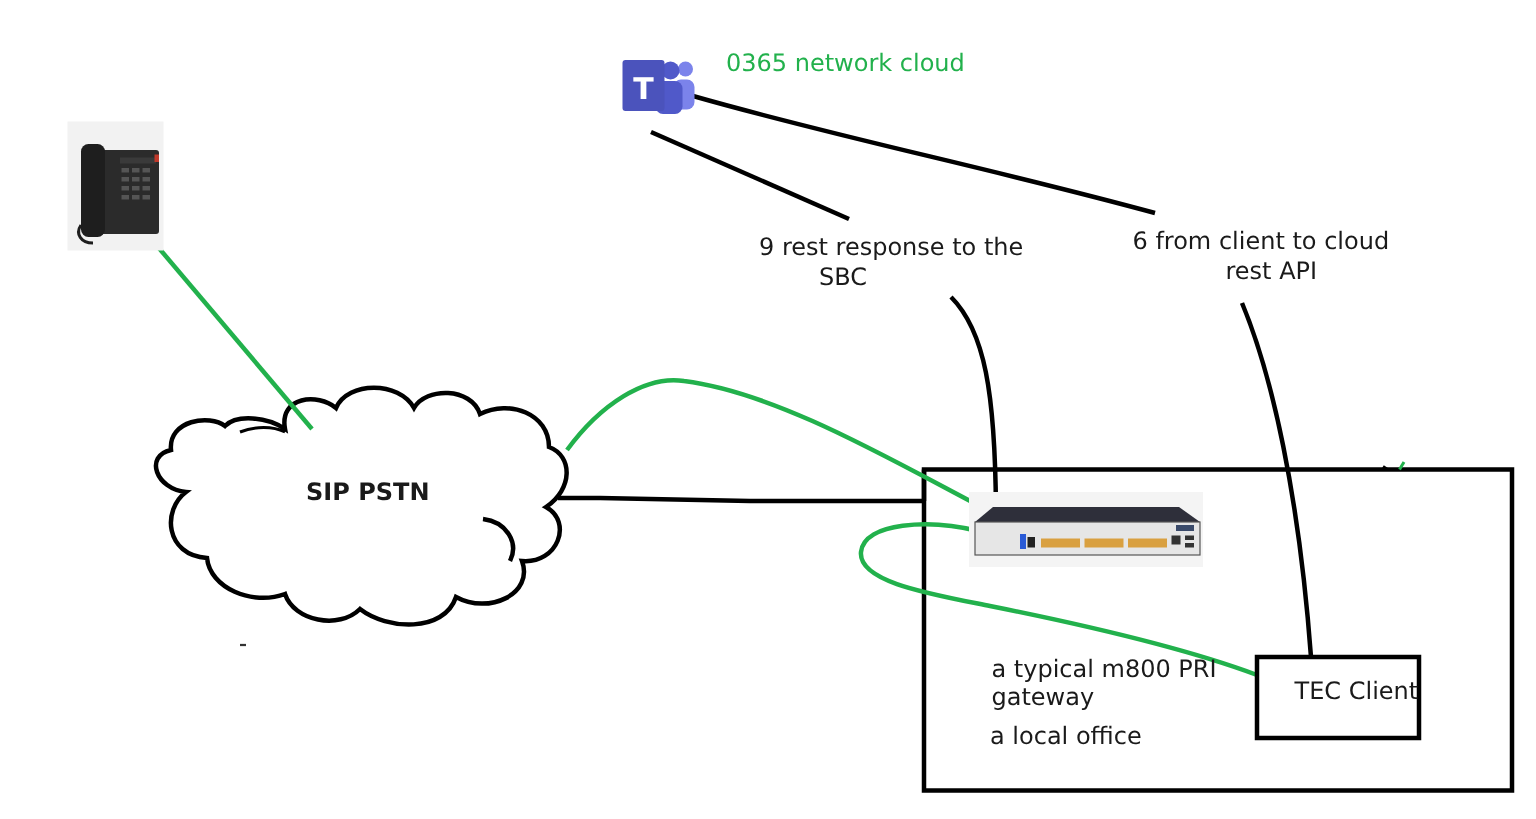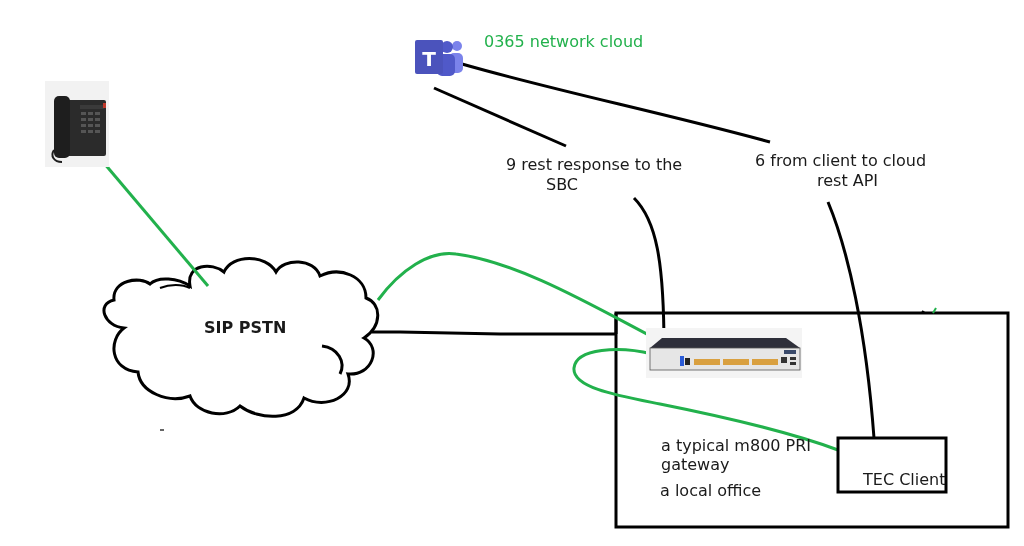--- a/index.html
+++ b/index.html
@@ -113,13 +113,13 @@
 <div class="lbl" style="left:755px; top:151px;">6 from client to cloud</div>
 <div class="lbl" style="left:769px; top:171px;margin-left:48px;">rest API</div>
 
 <div class="lbl" style="left:204px; top:318px;font-weight:bold;">SIP PSTN</div>
 
 <div class="lbl" style="left:661px; top:436px;">a typical m800 PRI</div>
 <div class="lbl" style="left:661px; top:455px;text-align:right;">gateway</div>
 
 <div class="lbl" style="left:660px; top:481px;">a local office</div>
 
-<div class="lbl" style="left:863px; top:470px;">TEC Client</div>
+<div class="lbl" style="left:863px; top:451px;">TEC Client</div>
 
 </body></html>

